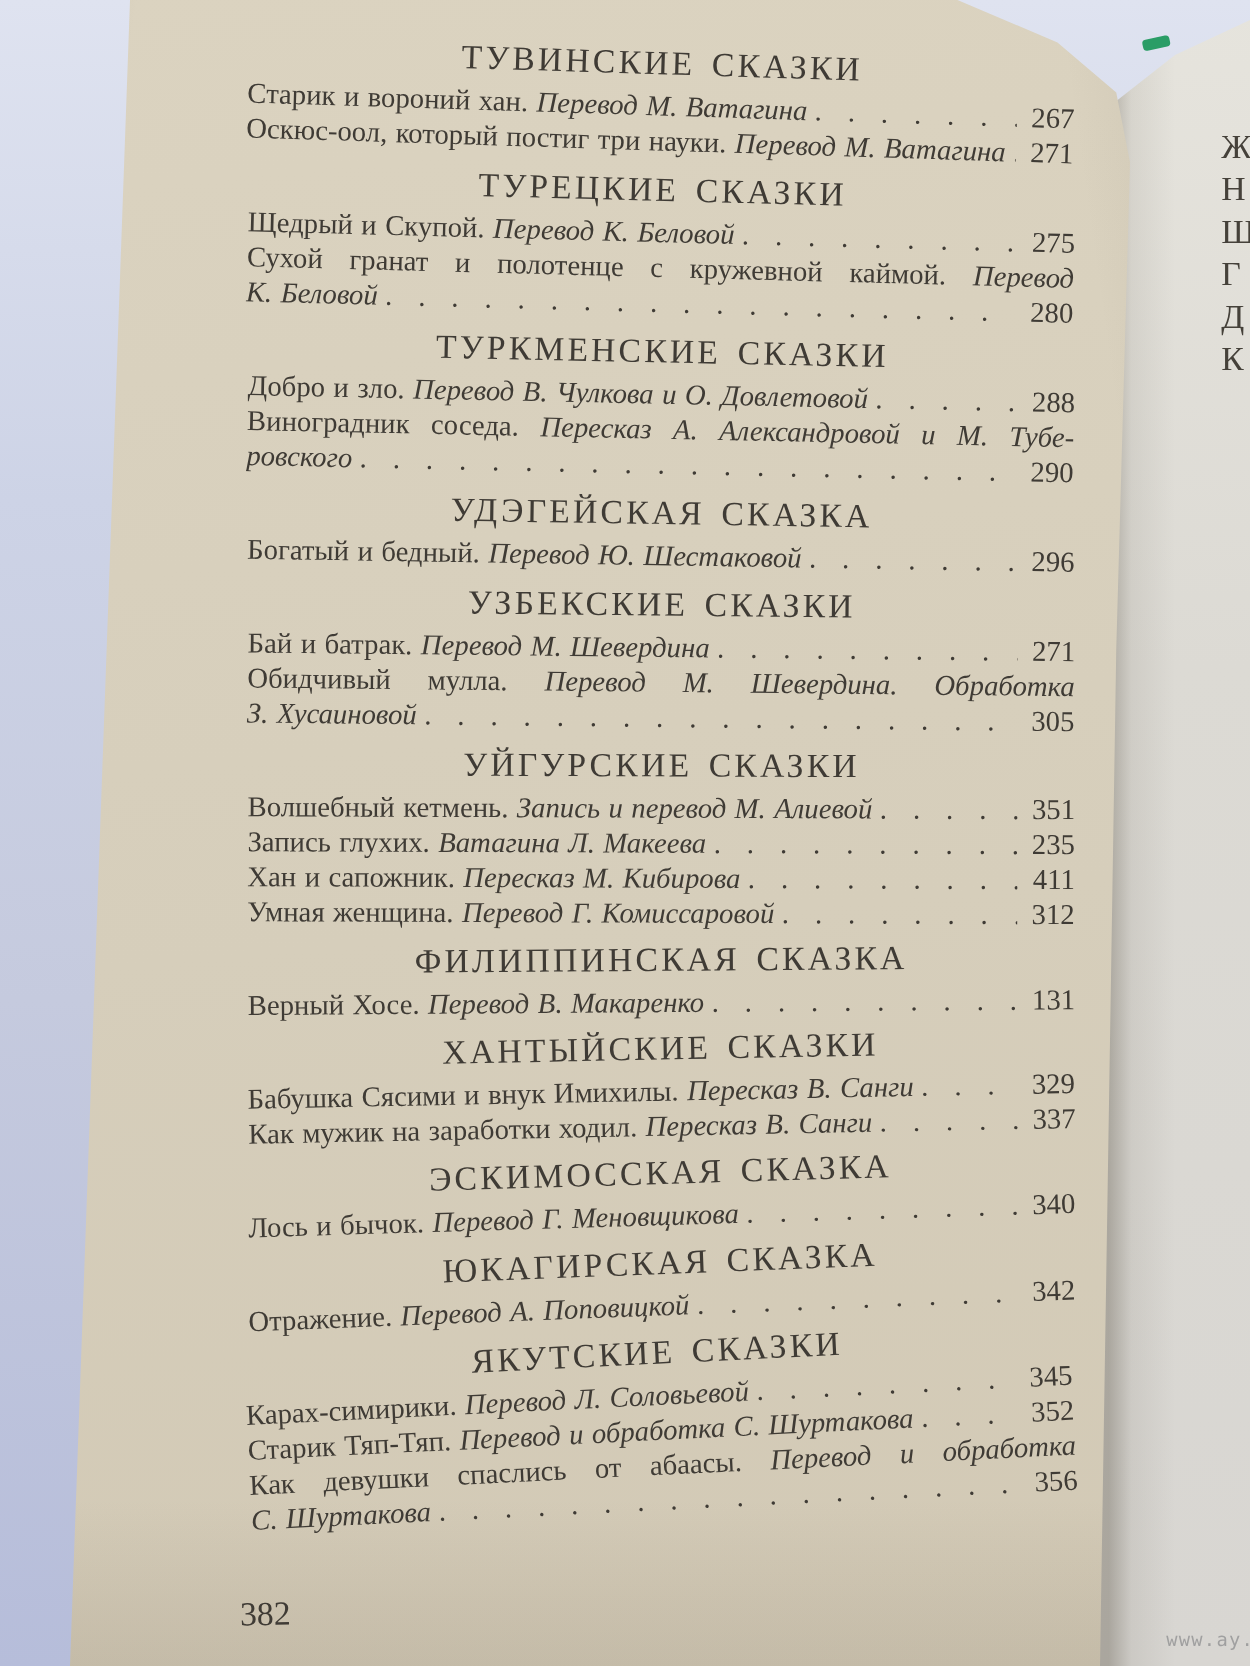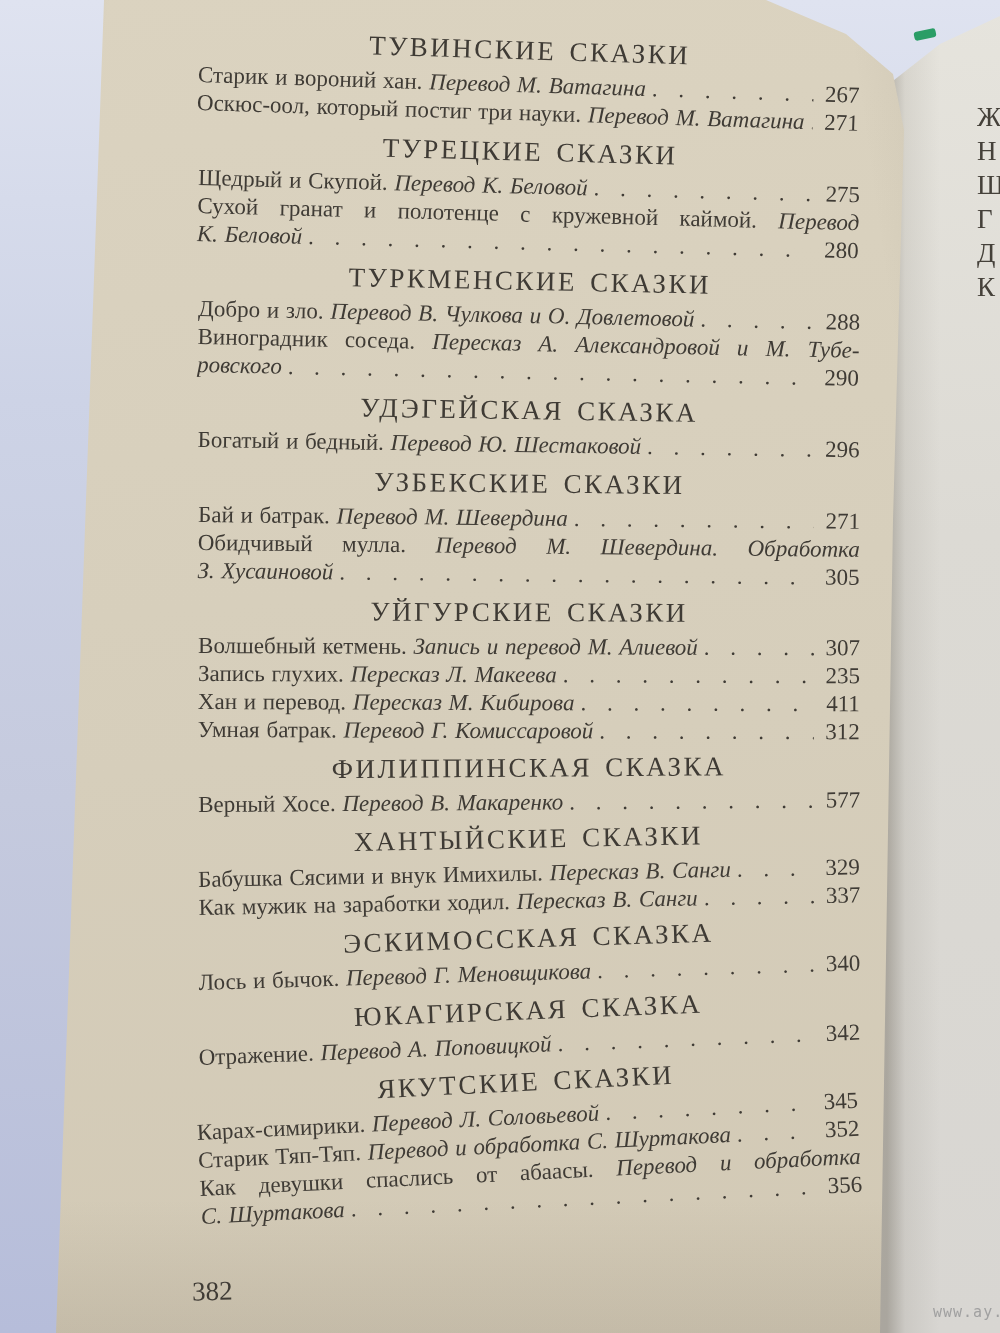--- a/index.html
+++ b/index.html
@@ -148,44 +148,44 @@
           <span class="txt"><span class="it">З. Хусаиновой</span></span>
           <span class="leader">. . . . . . . . . . . . . . . . . . . . . . . . . . . . . . . . . . . . . . . . . . . . . . . . . . . . . . . . . . . .</span>
           <span class="pg">305</span>
         </div>
       </div>
       <div class="section">
         <div class="heading">УЙГУРСКИЕ СКАЗКИ</div>
         <div class="line">
           <span class="txt"><span>Волшебный кетмень. </span><span class="it">Запись и перевод М. Алиевой</span></span>
           <span class="leader">. . . . . . . . . . . . . . . . . . . . . . . . . . . . . . . . . . . . . . . . . . . . . . . . . . . . . . . . . . . .</span>
-          <span class="pg">307</span>
-        </div>
-        <div class="line">
-          <span class="txt"><span>Запись глухих. </span><span class="it">Пересказ Л. Макеева</span></span>
+          <span class="pg">351</span>
+        </div>
+        <div class="line">
+          <span class="txt"><span>Запись глухих. </span><span class="it">Ватагина Л. Макеева</span></span>
           <span class="leader">. . . . . . . . . . . . . . . . . . . . . . . . . . . . . . . . . . . . . . . . . . . . . . . . . . . . . . . . . . . .</span>
           <span class="pg">235</span>
         </div>
         <div class="line">
-          <span class="txt"><span>Хан и перевод. </span><span class="it">Пересказ М. Кибирова</span></span>
+          <span class="txt"><span>Хан и сапожник. </span><span class="it">Пересказ М. Кибирова</span></span>
           <span class="leader">. . . . . . . . . . . . . . . . . . . . . . . . . . . . . . . . . . . . . . . . . . . . . . . . . . . . . . . . . . . .</span>
           <span class="pg">411</span>
         </div>
         <div class="line">
-          <span class="txt"><span>Умная батрак. </span><span class="it">Перевод Г. Комиссаровой</span></span>
+          <span class="txt"><span>Умная женщина. </span><span class="it">Перевод Г. Комиссаровой</span></span>
           <span class="leader">. . . . . . . . . . . . . . . . . . . . . . . . . . . . . . . . . . . . . . . . . . . . . . . . . . . . . . . . . . . .</span>
           <span class="pg">312</span>
         </div>
       </div>
       <div class="section">
         <div class="heading">ФИЛИППИНСКАЯ СКАЗКА</div>
         <div class="line">
           <span class="txt"><span>Верный Хосе. </span><span class="it">Перевод В. Макаренко</span></span>
           <span class="leader">. . . . . . . . . . . . . . . . . . . . . . . . . . . . . . . . . . . . . . . . . . . . . . . . . . . . . . . . . . . .</span>
-          <span class="pg">577</span>
+          <span class="pg">131</span>
         </div>
       </div>
       <div class="section">
         <div class="heading">ХАНТЫЙСКИЕ СКАЗКИ</div>
         <div class="line">
           <span class="txt"><span>Бабушка Сясими и внук Имихилы. </span><span class="it">Пересказ В. Санги</span></span>
           <span class="leader">. . . . . . . . . . . . . . . . . . . . . . . . . . . . . . . . . . . . . . . . . . . . . . . . . . . . . . . . . . . .</span>
           <span class="pg">329</span>
         </div>
         <div class="line">

